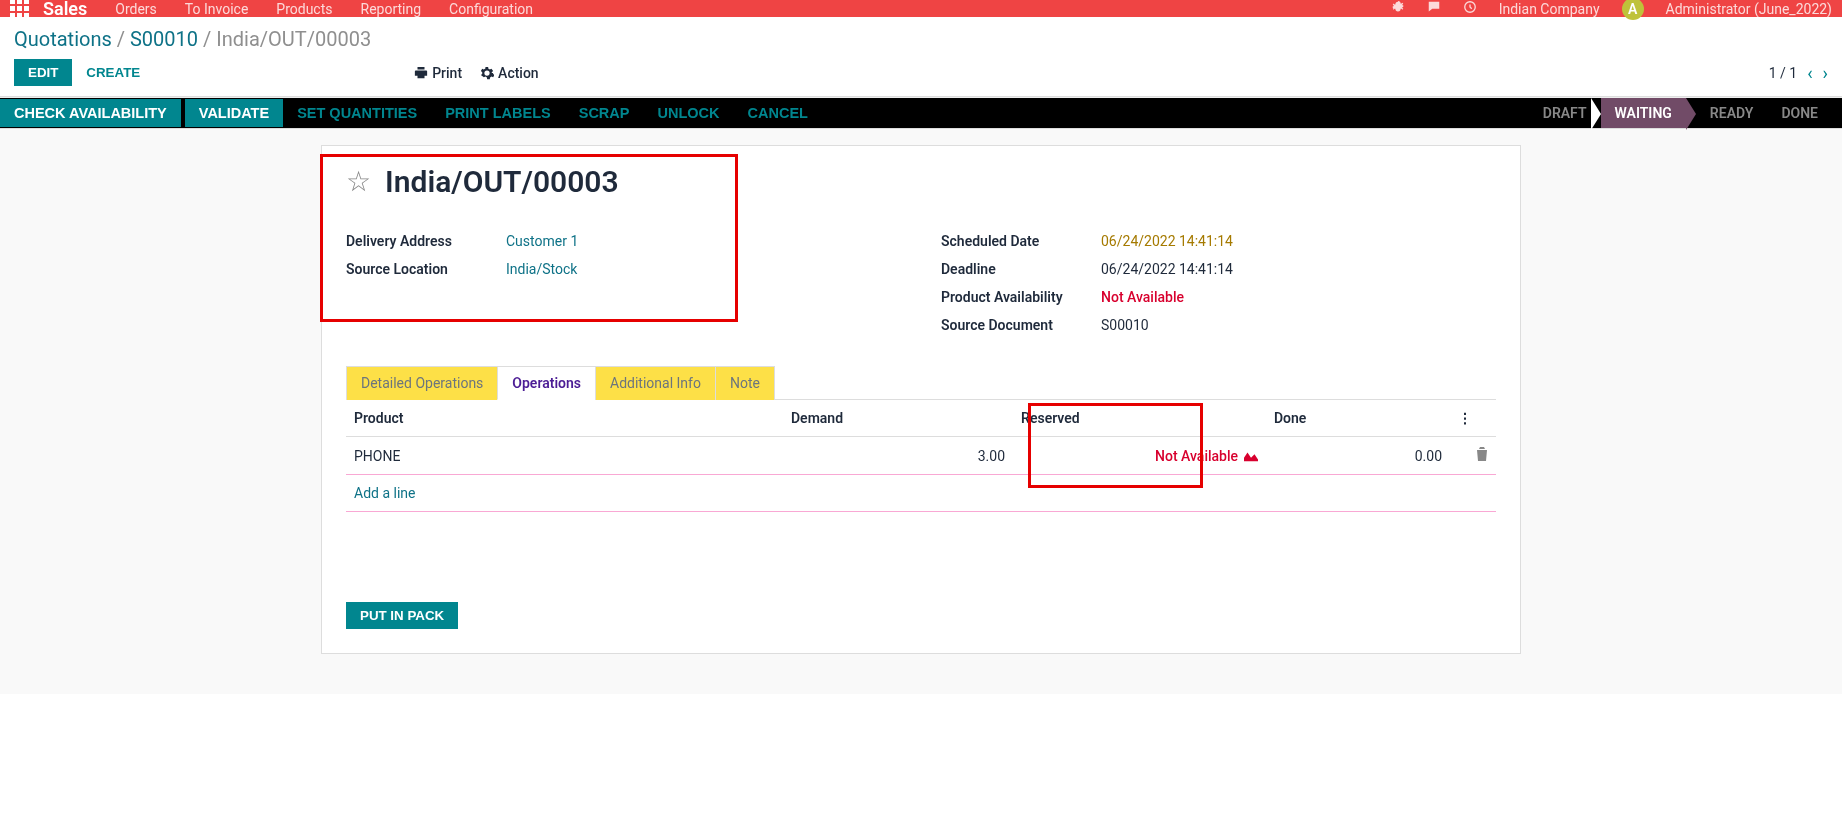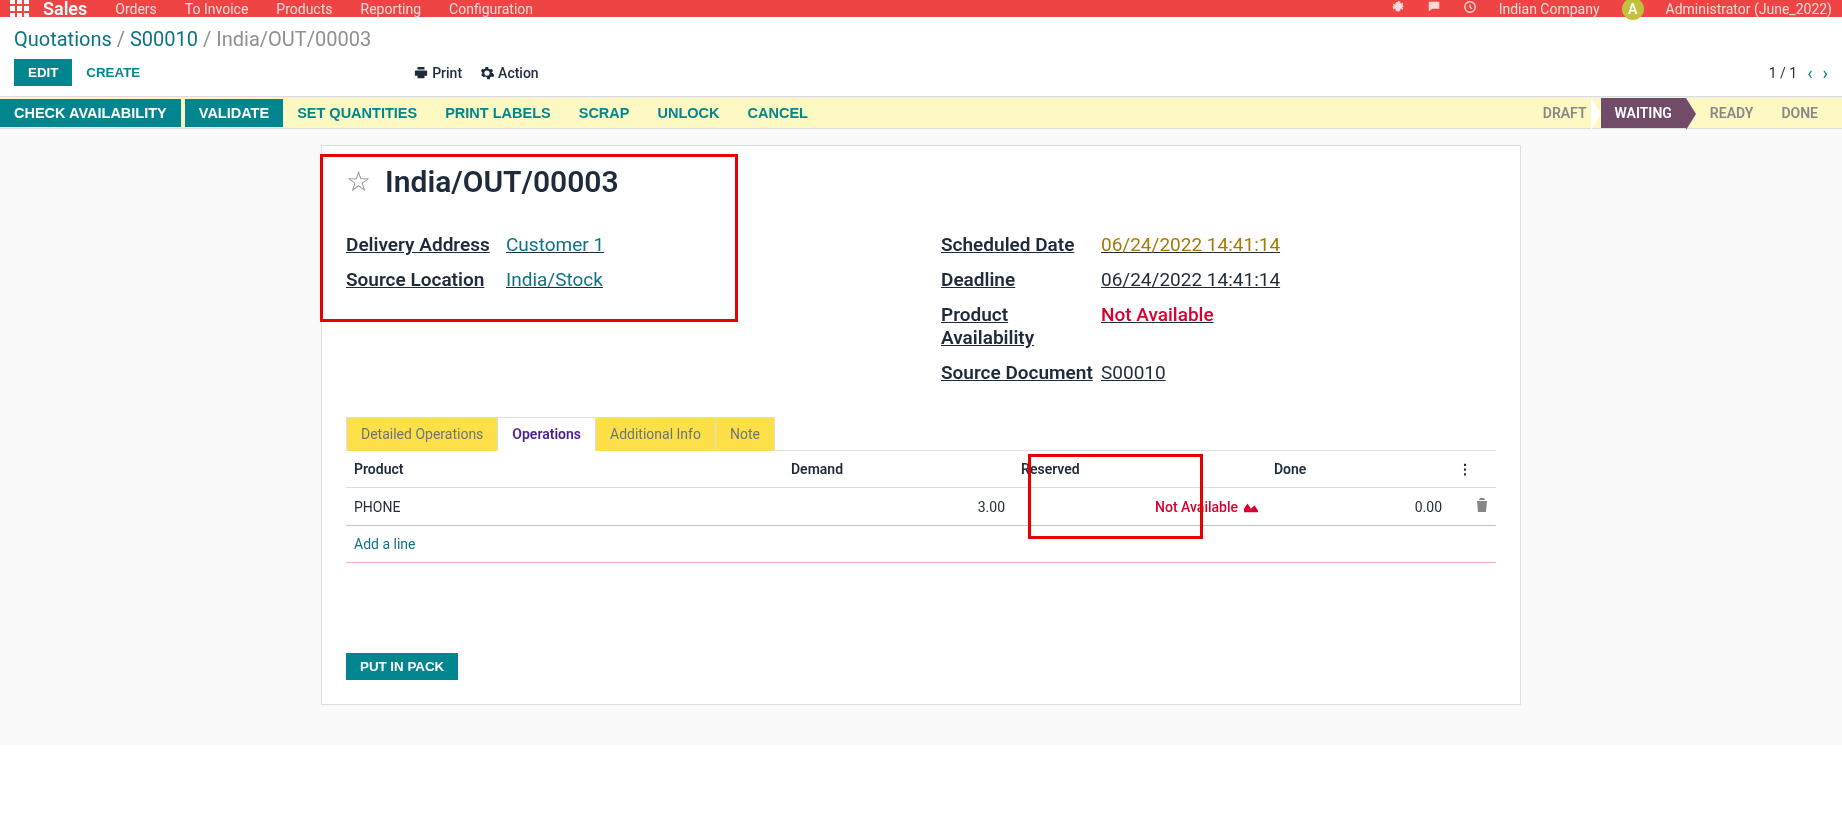--- a/index.html
+++ b/index.html
@@ -24,21 +24,21 @@
   .action-row { display: flex; align-items: center; padding: 4px 14px 10px; }
   .btn { padding: 6px 14px; font-weight: 700; cursor: pointer; border: none; background: none; }
   .btn-primary { background: #01868f; color: #fff; }
   .btn-link { color: #01868f; }
   .center-actions { margin-left: 260px; display: flex; gap: 18px; }
   .center-actions .action-link { color: #1f2a3b; cursor: pointer; font-weight: 500; display: flex; align-items: center; gap: 4px; }
   .pager { margin-left: auto; display: flex; align-items: center; gap: 10px; color: #1f2a3b; }
   .pager .arrow { color: #01868f; cursor: pointer; font-size: 18px; }
 
   
-  .statusbar-row { display: flex; align-items: center; border-top: 1px solid #eee; border-bottom: 1px solid #ddd; background: #fef9c3; }
+  .statusbar-row { display: flex; align-items: center; border-top: 1px solid #eee; border-bottom: 1px solid #ddd; background: #000000; }
   .status-actions { display: flex; }
   .status-actions .btn { font-size: 14.5px; }
   .statusbar { margin-left: auto; display: flex; align-items: center; padding-right: 10px; }
   .status { padding: 7px 14px; color: #888; font-weight: 600; position: relative; }
   .status.active { background: #714b67; color: #fff; }
   .status.active::before {
     content: ""; position: absolute; left: -10px; top: 0; bottom: 0;
     border-top: 16px solid transparent; border-bottom: 16px solid transparent;
     border-left: 10px solid #fff;
   }
@@ -51,21 +51,21 @@
   
   .sheet-bg { padding: 16px 0 40px; background: #f9f9f9; display: flex; justify-content: center; }
   .sheet { background: #fff; border: 1px solid #ddd; width: 1200px; padding: 18px 24px 24px; }
   .title-row { display: flex; align-items: center; gap: 14px; margin-bottom: 28px; }
   .star { font-size: 28px; color: #888; cursor: pointer; }
   .record-title { font-size: 30px; font-weight: 600; color: #1f2a3b; }
   .redbox1 { border: 3px solid #e60000; position: absolute; }
 
   .form-grid { display: flex; gap: 40px; }
   .col { width: 50%; }
-  .field-row { display: flex; padding: 6px 0; font-size: 19px; text-decoration: underline; }
+  .field-row { display: flex; padding: 6px 0; font-size: 14px; }
   .field-label { width: 160px; color: #1f2a3b; font-weight: 600; }
   .field-value { color: #1f2a3b; }
   .link-val { color: #0e7287; cursor: pointer; }
   .date-warn { color: #a57a00; }
   .val-danger { color: #d8002e; font-weight: 500; }
 
   
   .tabs { margin-top: 26px; }
   .tab-headers { display: flex; border-bottom: 1px solid #ddd; }
   .tab { padding: 8px 14px; border: 1px solid #ddd; border-bottom: none; background: #fff; color: #4a5568; cursor: pointer; margin-right: -1px; position: relative; top: 1px; }

